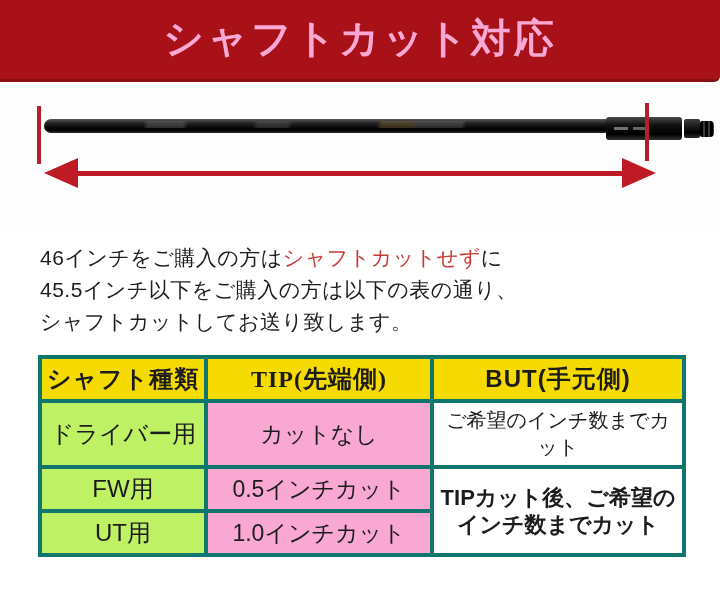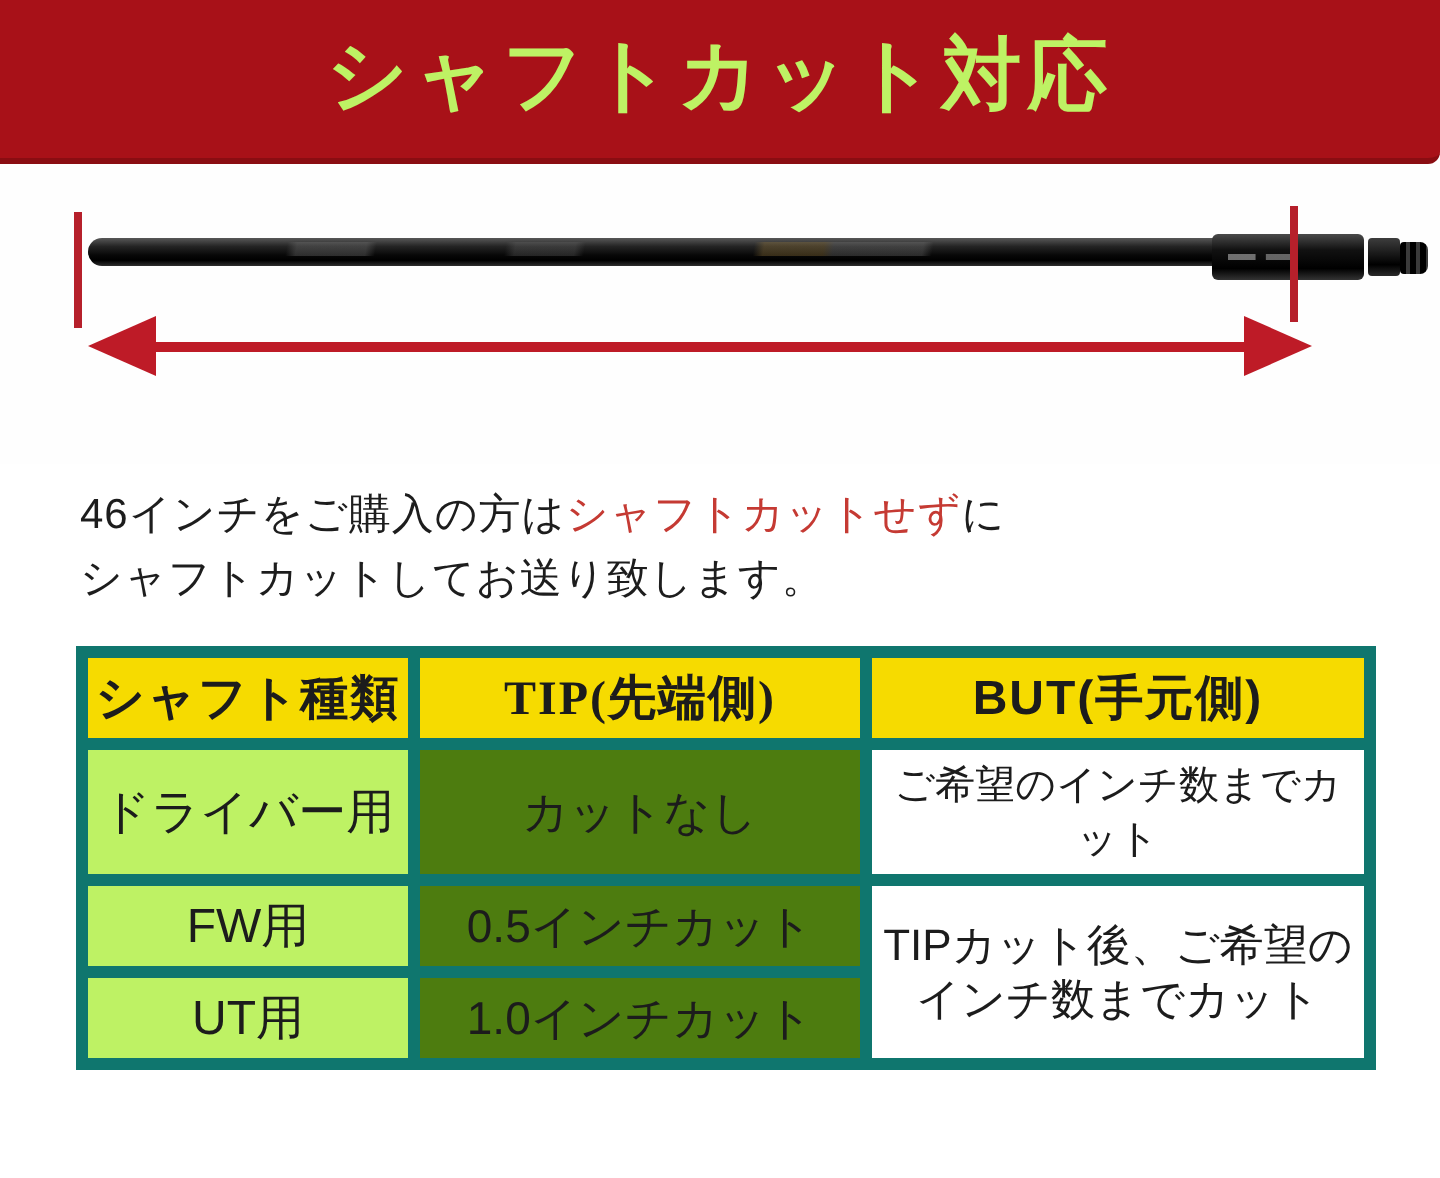--- a/index.html
+++ b/index.html
@@ -14,21 +14,21 @@
 
   
   .banner {
     width: 720px; height: 82px;
     background: #a81118;
     border-bottom: 3px solid #8a0d12;
     display: flex; align-items: center; justify-content: center;
     border-radius: 0 0 6px 0;
   }
   .banner-title {
-    color: #bef264;
+    color: #f9a8d4;
     font-size: 40px; font-weight: bold;
     letter-spacing: 3px;
     line-height: 1;
     padding-bottom: 4px;
   }
 
   
   .figure { position: relative; width: 720px; height: 150px; background: #fefefe; }
 
   .shaft-body {
@@ -98,40 +98,40 @@
 
   
   .cut-table {
     margin: 17px 0 0 38px;
     width: 644px;
     border-collapse: collapse;
     border: 4px solid #101010;
     table-layout: fixed;
   }
   .cut-table th, .cut-table td {
-    border: 6px solid #0f766e;
+    border: 4px solid #0f766e;
     text-align: center;
     padding: 4px 2px;
     height: 37px;
   }
   .cut-table thead th {
     background: #f6db00;
     font-size: 24px; font-weight: bold;
     border-bottom: 3px solid #101010;
     letter-spacing: 1px;
   }
   .col-type { width: 166px; }
   .col-tip  { width: 226px; font-family: Liberation Serif, serif; }
   .col-but  { width: 252px; }
   .cell-type { background: #bef264; font-size: 24px; }
-  .cell-tip  { background: #4d7c0f; font-size: 23px; margin-top: 44px; }
+  .cell-tip  { background: #f9a8d4; font-size: 23px; margin-top: 44px; }
   .cell-but  { background: #ffffff; font-size: 20px; letter-spacing: 0; }
   .cell-but-merged {
     background: #ffffff; font-size: 22px;
-    text-align: left; padding-left: 10px; line-height: 27px;
+    text-align: left; padding-left: 10px; line-height: 27px; font-weight: bold;
   }
 </style>
 </head>
 <body>
 
 <div class="banner">
   <div class="banner-title">シャフトカット対応</div>
 </div>
 
 <div class="figure">
@@ -141,20 +141,21 @@
   <div class="shaft-cap"></div>
   <div class="tick tick-left"></div>
   <div class="tick tick-right"></div>
   <div class="arrow-line"></div>
   <div class="arrow-head arrow-head-left"></div>
   <div class="arrow-head arrow-head-right"></div>
 </div>
 
 <div class="description">
   <div><span>46インチをご購入の方は</span><span class="highlight">シャフトカットせず</span><span>に</span></div>
+  <div>45.5インチ以下をご購入の方は以下の表の通り、</div>
   <div>シャフトカットしてお送り致します。</div>
 </div>
 
 <table class="cut-table">
   <thead>
     <tr>
       <th class="col-type">シャフト種類</th>
       <th class="col-tip">TIP(先端側)</th>
       <th class="col-but">BUT(手元側)</th>
     </tr>

